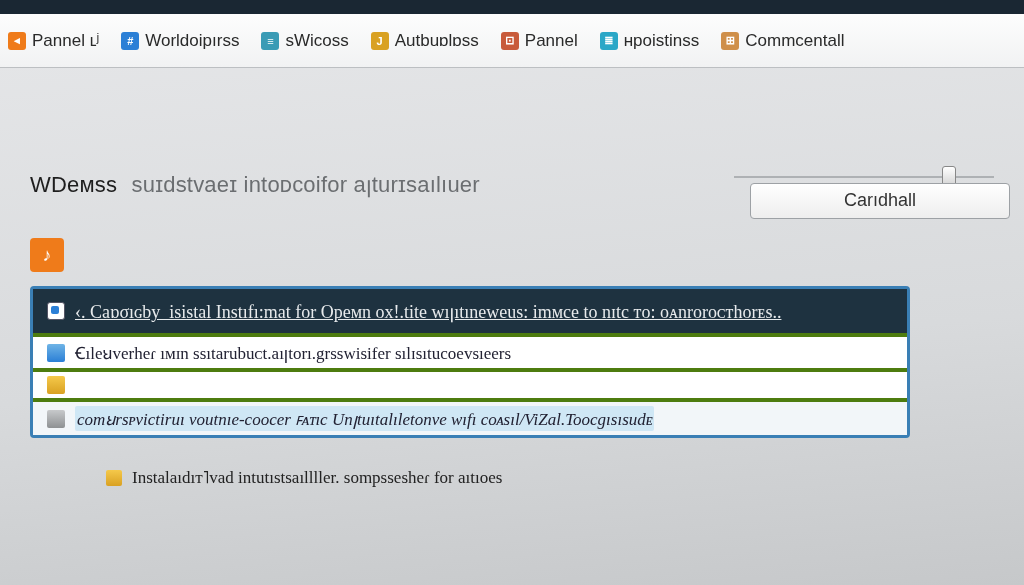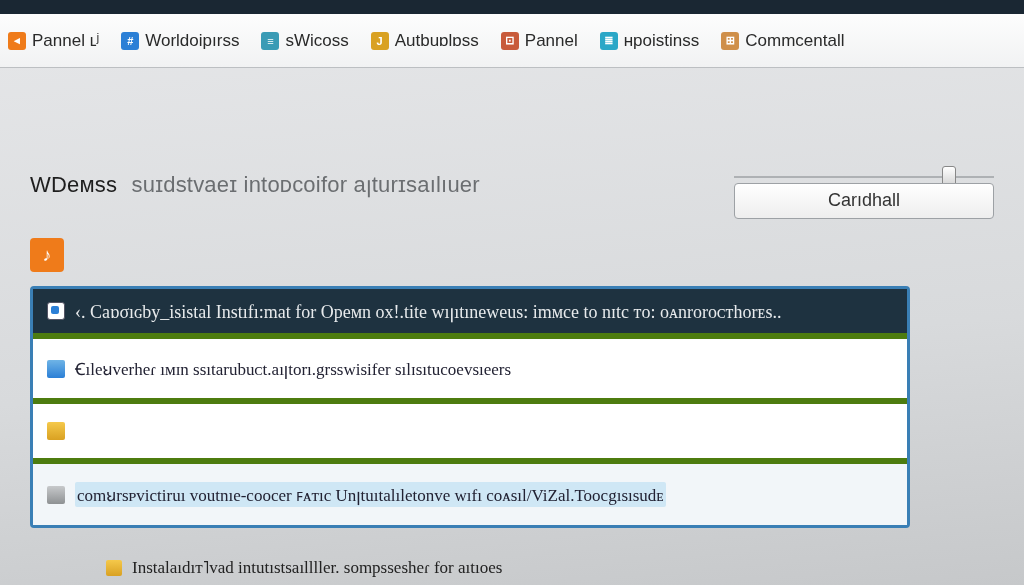--- a/index.html
+++ b/index.html
@@ -47,21 +47,21 @@
 
   
   .surface {
     padding: 30px 30px 0 30px;
     position: relative;
   }
 
   .cardish {
     display: inline-block;
     position: absolute;
-    right: 30px; top: 115px;
+    right: 14px; top: 115px;
     width: 260px; height: 36px;
     background: linear-gradient(#fff,#eee);
     border: 1px solid #9da1a5;
     border-radius: 4px;
     text-align: center;
     line-height: 32px;
     font-size: 18px;
     color: #333;
   }
   .slider-nub {
@@ -113,36 +113,37 @@
     background: #fafbfc;
     width: 880px;
   }
   .panel-head {
     background: #1e3240;
     color: #e7eaec;
     font-size: 18px;
     padding: 10px 14px;
     display: flex; align-items: center; gap: 10px;
     font-family: Georgia, 'Times New Roman', serif;
+    text-decoration: underline;
   }
   .panel-head .chk {
     width: 18px; height: 18px; background: #fff; border-radius: 3px; border:1px solid #556; position: relative;
   }
   .panel-head .chk::after { content:''; position:absolute; left:3px; top:3px; width:8px; height:8px; background:#2b7fd6; border-radius:2px; }
 
   .panel-row {
-    border-top: 6px solid #4d7c0f;
-    padding: 18px 14px;
+    border-top: 4px solid #4d7c0f;
+    padding: 4px 14px;
     display: flex; align-items: center; gap: 10px;
     font-size: 17px;
     color: #223;
     background: #fff;
     font-family: Georgia, 'Times New Roman', serif;
   }
-  .panel-row.alt { background: #f2f6f9; }
+  .panel-row.alt { background: #f2f6f9; font-style: italic; }
   .panel-row .gi {
     width: 18px; height: 18px; display:inline-block;
   }
   .hl { background: #cfe7f5; padding: 1px 2px; border-radius: 2px; }
 
   
   .under-list {
     margin: 20px 0 0 60px;
     font-size: 17px;
     color: #222;

